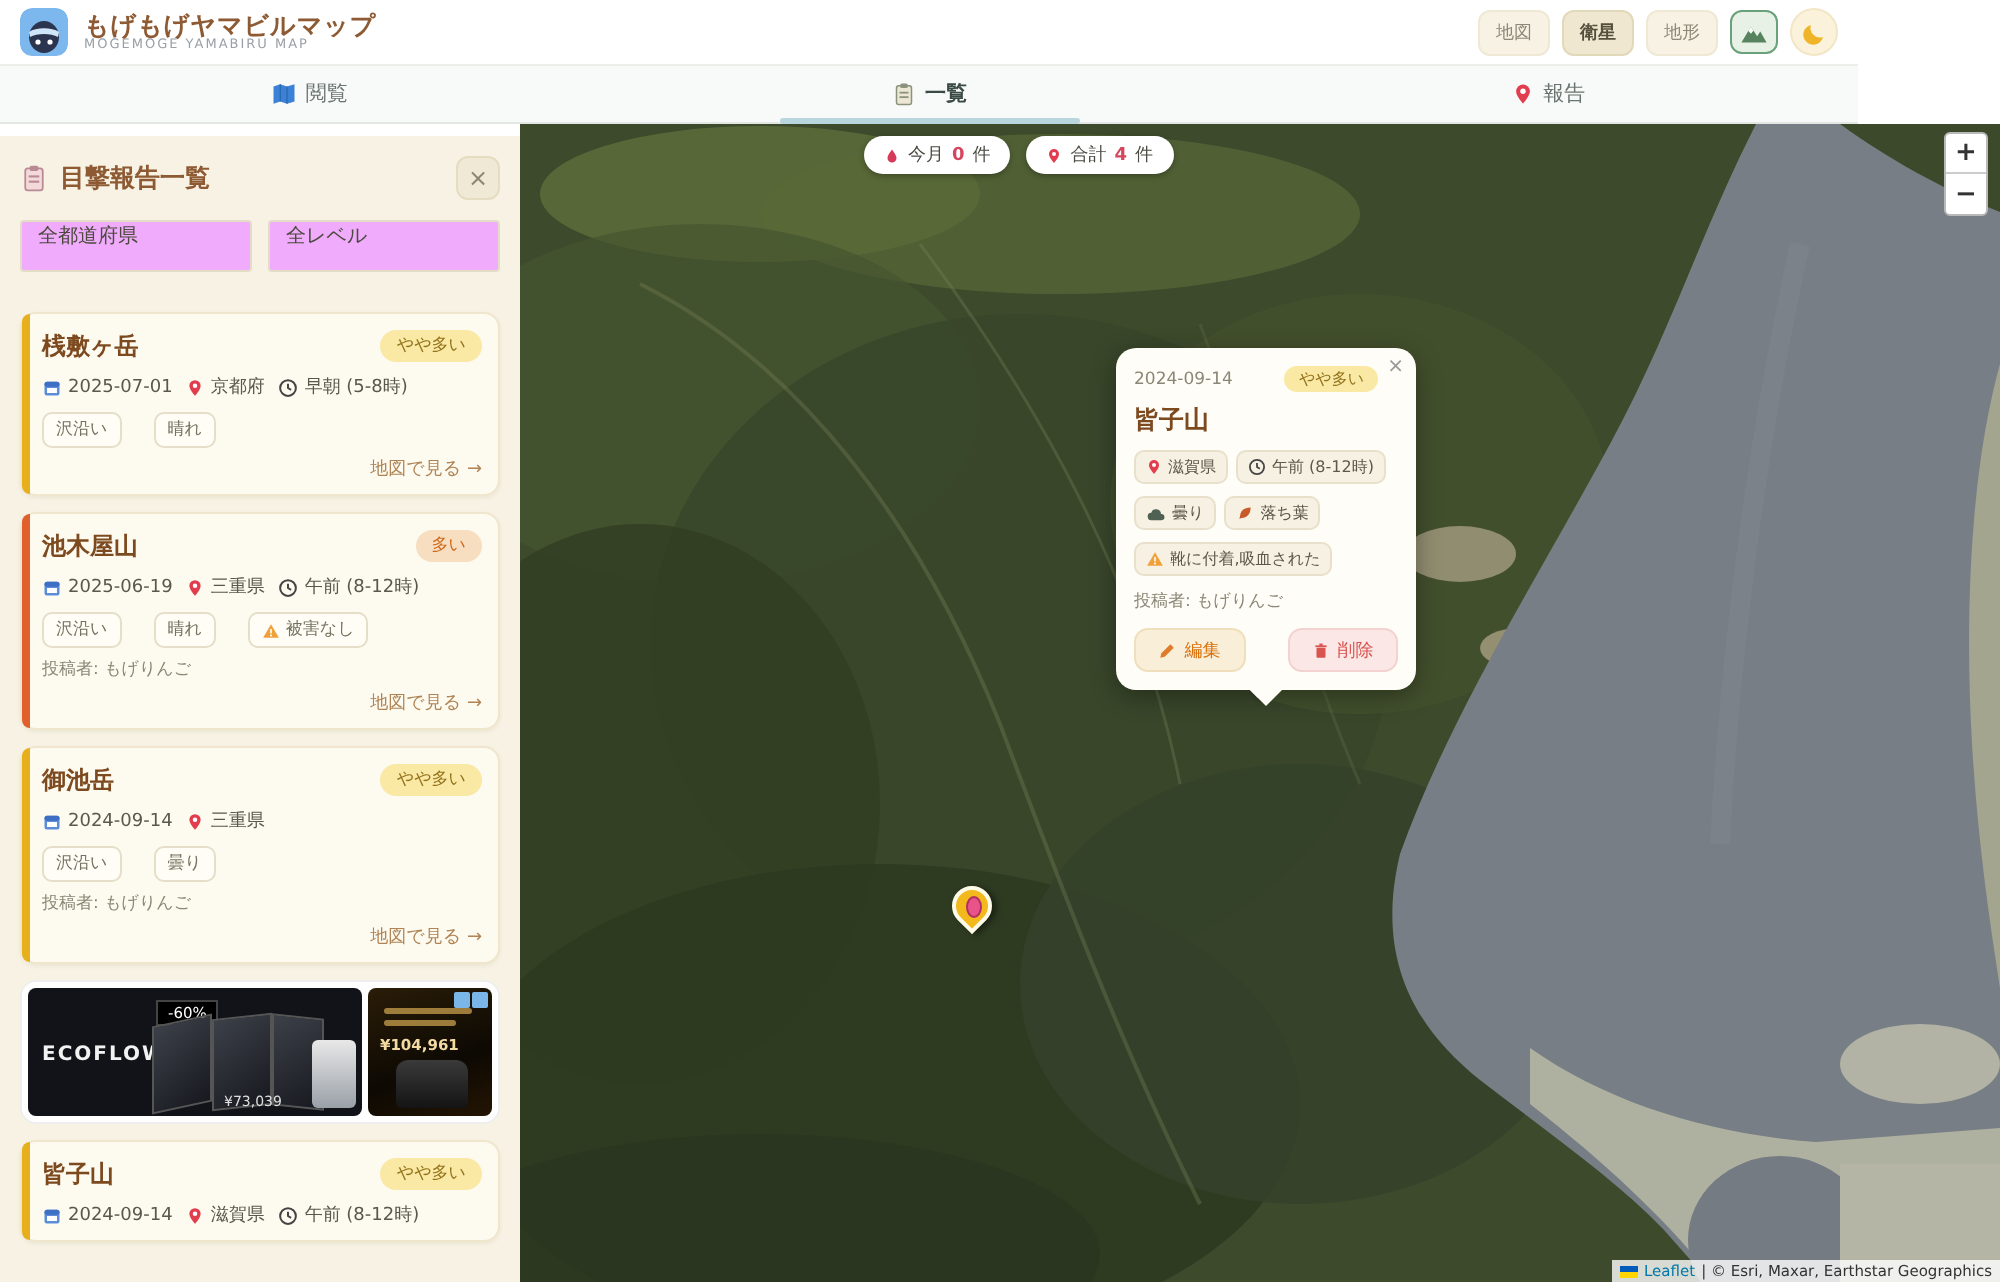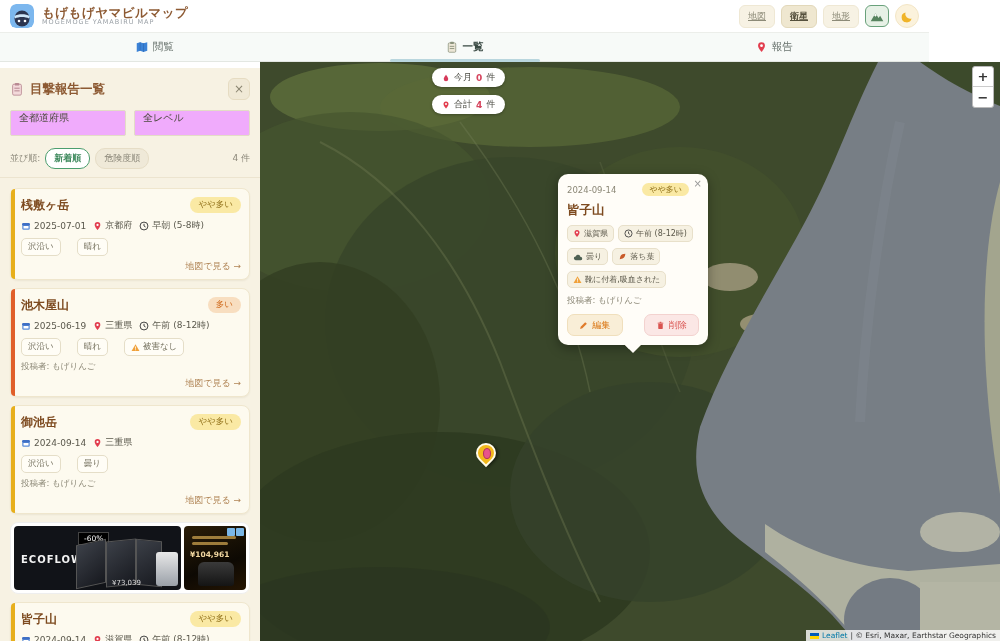--- a/index.html
+++ b/index.html
@@ -6,21 +6,21 @@
   html,body { width:1000px; height:641px; overflow:hidden; font-family:"DejaVu Sans","Liberation Sans",sans-serif; background:#fff; }
   .app { position:relative; width:929px; height:641px; }
 
   
   .header { position:absolute; top:0; left:0; right:0; height:32px; background:#fff; display:flex; align-items:center; padding:0 10px; z-index:30; }
   .logo { width:24px; height:24px; border-radius:6px; margin-right:8px; flex:0 0 auto; }
   .title-block { line-height:1.05; }
   .app-title { font-size:12.5px; font-weight:bold; color:#8d5a33; letter-spacing:.5px; }
   .app-subtitle { font-size:6.5px; color:#9aa0a6; letter-spacing:1px; }
   .header-right { margin-left:auto; display:flex; align-items:center; gap:6px; }
-  .maptype-btn { font-size:9px; color:#8c8a77; background:#f7f2e4; border:1px solid #efe8d4; border-radius:6px; padding:4px 8px; cursor:pointer;text-decoration:underline; }
+  .maptype-btn { font-size:9px; color:#8c8a77; background:#f7f2e4; border:1px solid #efe8d4; border-radius:6px; padding:4px 8px; cursor:pointer; }
   .maptype-btn.active { color:#55503c; background:#efe7d0; font-weight:bold; border-color:#e2d8ba; }
   .icon-btn { width:24px; height:22px; border-radius:6px; display:flex; align-items:center; justify-content:center; cursor:pointer; }
   .mountain-btn { background:#e7f1e6; border:1.5px solid #69a17b; }
   .moon-btn { width:24px; height:24px; border-radius:50%; background:#fbf2dc; border:1px solid #f3e6c6; }
 
   
   .tabbar { position:absolute; top:32px; left:0; right:0; height:30px; background:#f7faf8; border-top:1px solid #eceeea; border-bottom:1px solid #e3e7e2; display:flex; z-index:25; }
   .tab { flex:1; display:flex; align-items:center; justify-content:center; gap:5px; font-size:10.5px; color:#6b7570; cursor:pointer; position:relative; }
   .tab.active { color:#3a4a44; font-weight:bold; }
   .tab-indicator { position:absolute; left:50%; transform:translateX(-50%); bottom:-1px; width:150px; height:3px; background:#b9d6de; border-radius:2px; }
@@ -74,21 +74,21 @@
   .gl1 { top:10px; width:44px; }
   .gl2 { top:16px; width:36px; }
   .ad-price-right { position:absolute; left:6px; top:24px; color:#f3d9a2; font-size:7.5px; font-weight:bold; }
   .ad-prod { position:absolute; left:14px; bottom:4px; width:36px; height:24px; background:linear-gradient(#3a3a3a,#141414); border-radius:6px 6px 3px 3px; }
   .ad-x { position:absolute; right:2px; top:2px; display:flex; gap:1px; }
   .ad-x span { width:8px; height:8px; background:#7ab7e8; border-radius:1px; display:block; }
 
   
   .map { position:absolute; top:62px; left:260px; width:740px; height:579px; overflow:hidden; background:#3e4a2c; cursor:grab; }
   .map svg.bg { position:absolute; inset:0; }
-  .stat-pills { position:absolute; top:6px; left:172px; display:flex; gap:8px; z-index:5;flex-direction:column; }
+  .stat-pills { position:absolute; top:6px; left:172px; display:flex; gap:8px; z-index:5; }
   .stat-pill { background:#fff; border-radius:12px; padding:3px 10px; font-size:9px; color:#4a4a42; display:flex; align-items:center; gap:4px; box-shadow:0 1px 3px rgba(0,0,0,.3); cursor:default; }
   .stat-count { font-weight:bold; color:#d6455e; }
   .zoomctl { position:absolute; top:4px; right:6px; width:22px; background:#fff; border:1px solid #b9b9b9; border-radius:3px; z-index:5; }
   .zbtn { height:20px; display:flex; align-items:center; justify-content:center; font-size:13px; font-weight:bold; color:#333; cursor:pointer; }
   .zbtn:first-child { border-bottom:1px solid #ccc; }
 
   .map-pin { position:absolute; width:26px; height:30px; z-index:6; cursor:pointer; }
   .pin-body { position:absolute; left:2px; top:2px; width:20px; height:20px; background:#f2b81c; border:2px solid #fffbe8; border-radius:50% 50% 50% 0; transform:rotate(-45deg); box-shadow:1px 2px 3px rgba(0,0,0,.45); }
   .pin-dot { position:absolute; left:9px; top:7px; width:8px; height:11px; background:#e8538a; border:1px solid #b03060; border-radius:50%; }
 
@@ -186,26 +186,20 @@
     </div>
     <div class="sb-filters">
       <div class="select">
         <span>全都道府県</span>
         <span class="chev"></span>
       </div>
       <div class="select">
         <span>全レベル</span>
         <span class="chev"></span>
       </div>
-    </div>
-    <div class="sb-sort">
-      <span class="sort-label">並び順:</span>
-      <span class="sort-pill active">新着順</span>
-      <span class="sort-pill idle">危険度順</span>
-      <span class="sb-count">4 件</span>
     </div>
 
     <div class="sb-list">
 
       <div class="card b-yellow">
         <div class="card-top">
           <span class="card-title">桟敷ヶ岳</span>
           <span class="badge yellow">やや多い</span>
         </div>
         <div class="card-meta">

